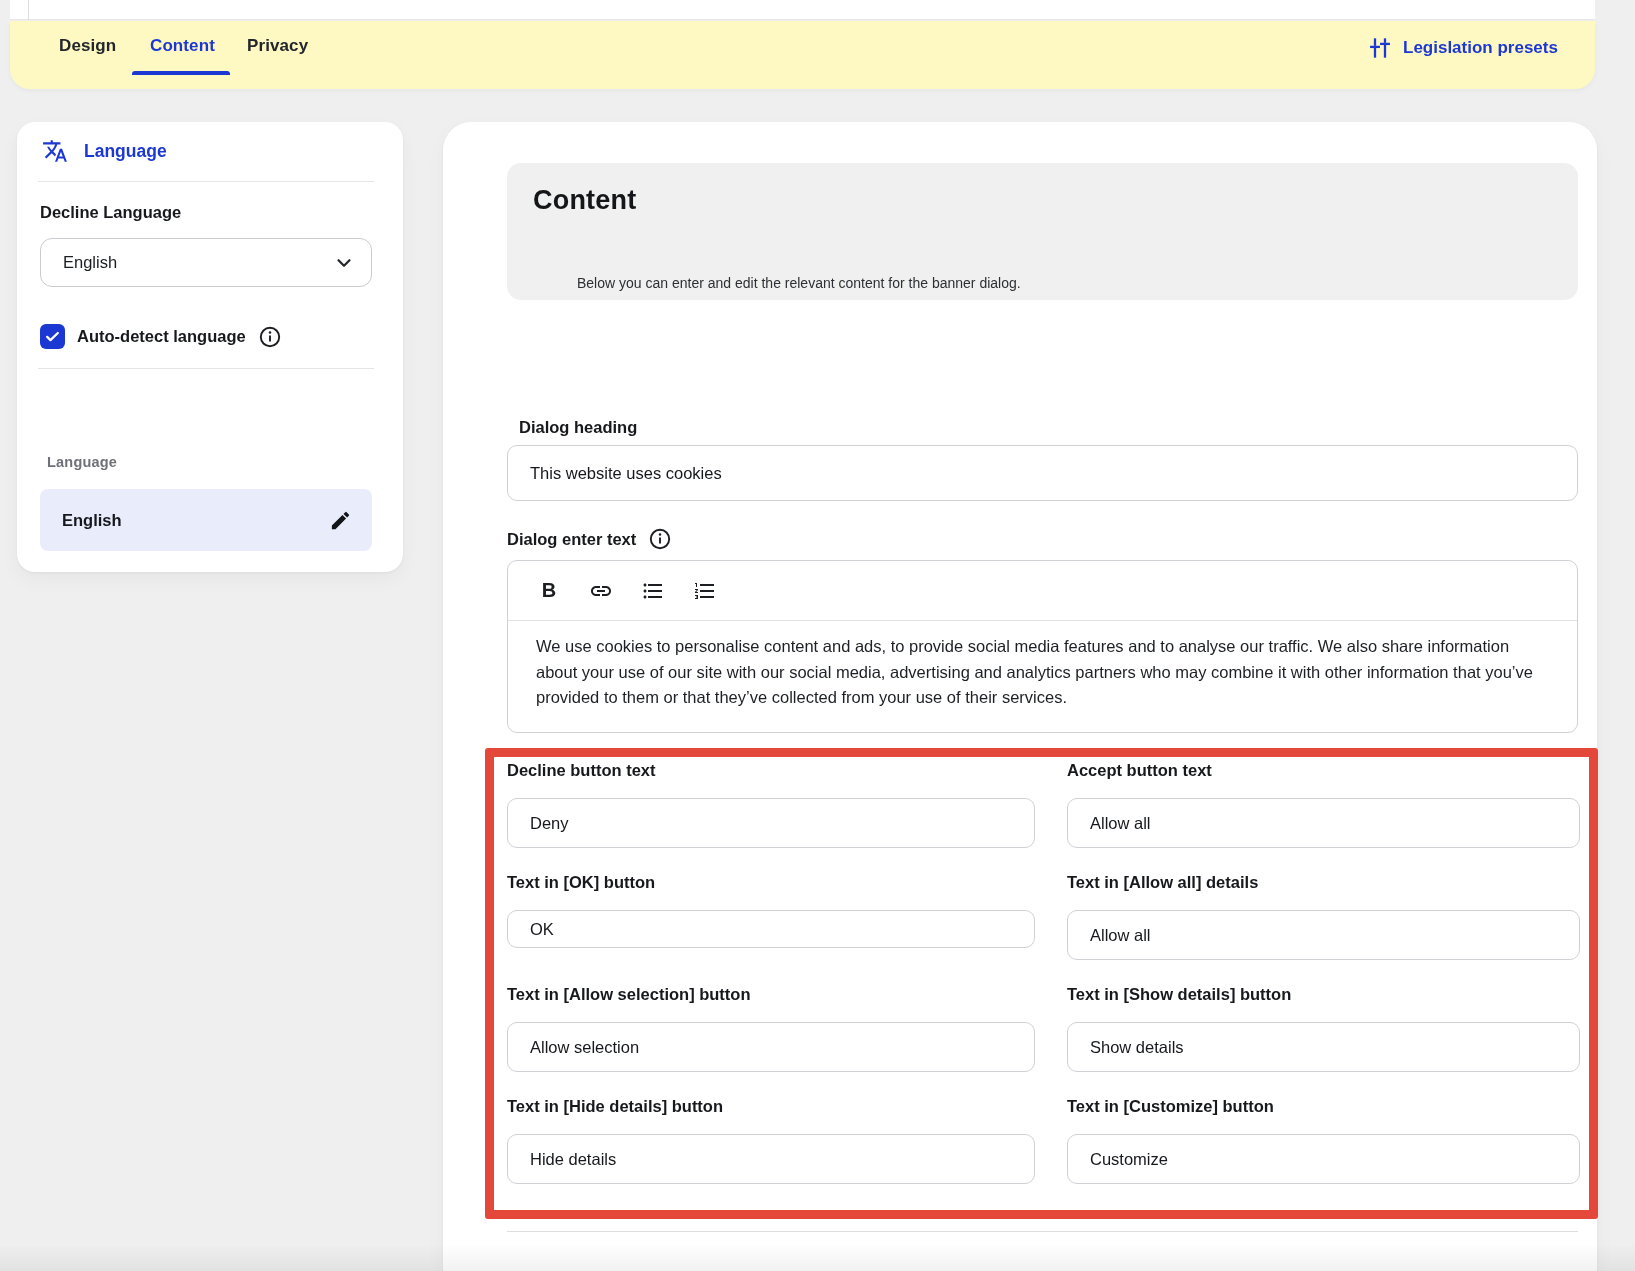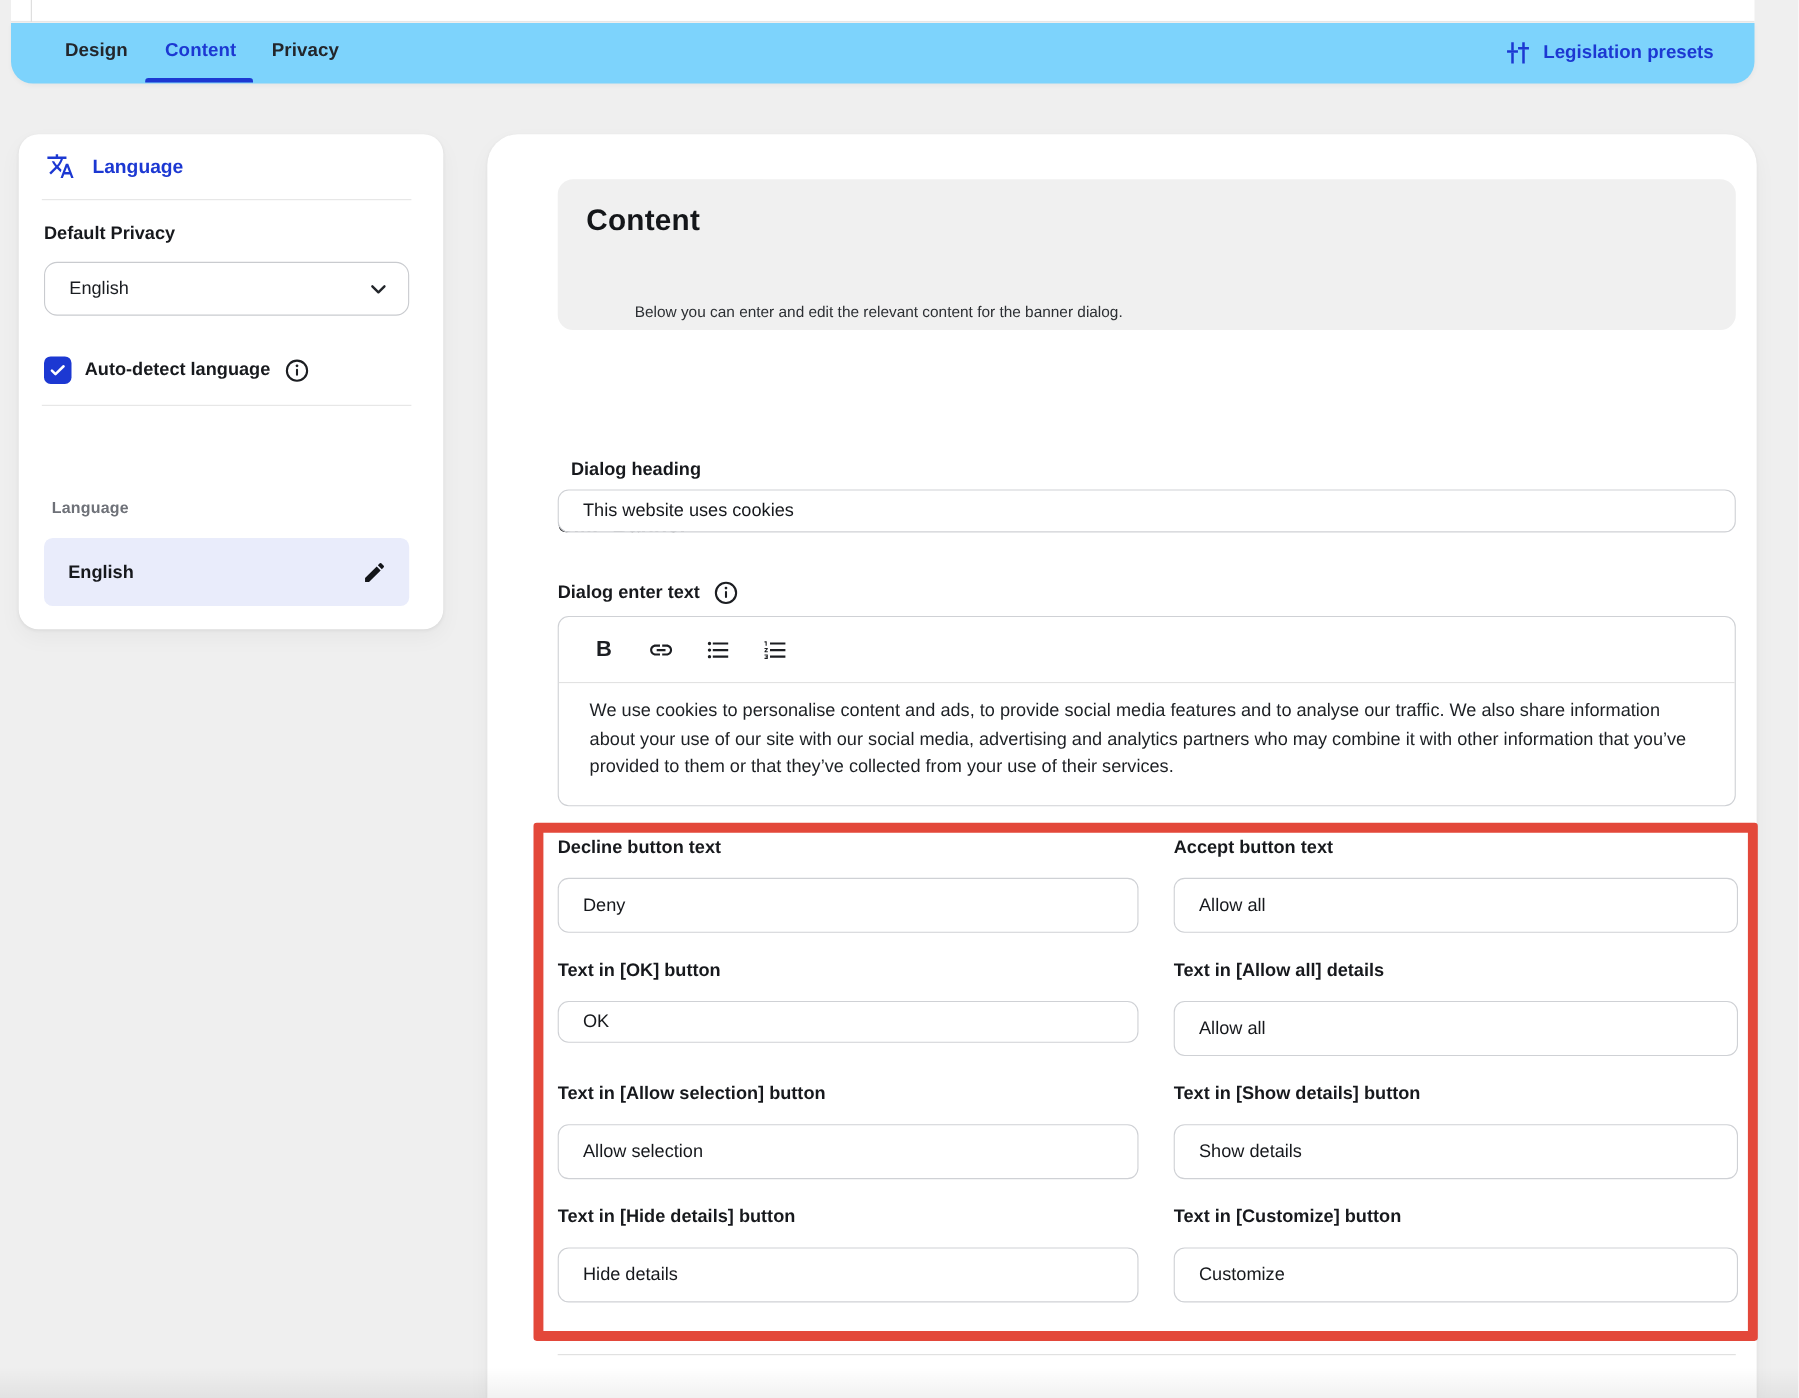--- a/index.html
+++ b/index.html
@@ -13,22 +13,22 @@
   }
   .abs { position:absolute; }
 
   
   .topbar-upper {
     left:10px; top:0; width:1585px; height:20px;
     background:#fff; border-bottom:1px solid #e7e7e7;
   }
   .topbar-upper .vtick { position:absolute; left:18px; top:0; width:1px; height:20px; background:#dcdcdc; }
   .topbar {
-    left:10px; top:21px; width:1585px; height:55px;
-    background:#7dd3fc; border-radius:0 0 20px 20px;
+    left:10px; top:21px; width:1585px; height:68px;
+    background:#fef9c3; border-radius:0 0 20px 20px;
     box-shadow:0 2px 5px rgba(0,0,0,0.04);
   }
   .tab {
     position:absolute; top:0; height:50px; display:flex; align-items:center;
     font-size:17px; font-weight:600; color:#23262b; cursor:pointer; letter-spacing:0.1px;
   }
   .tab.active { color:var(--accent); }
   .tab-underline {
     position:absolute; left:122px; top:50px; width:98px; height:4px;
     background:var(--accent); border-radius:3px 3px 0 0;
@@ -83,21 +83,21 @@
   
   .gray-box {
     position:absolute; left:64px; top:41px; width:1071px; height:137px;
     background:#f0f0f0; border-radius:14px;
   }
   .gray-box .title { position:absolute; left:26px; top:22px; font-size:27px; font-weight:700; color:#141619; letter-spacing:0.2px; }
   .gray-box .subtitle { position:absolute; left:28px; top:112px; font-size:14px; color:#2c2f33;margin-left:42px; }
   .section-title { position:absolute; left:64px; top:345px; font-size:20px; font-weight:700; color:#141619; }
   .field-label { position:absolute; font-size:16.5px; font-weight:700; color:#17191d; }
   .text-input {
-    position:absolute; height:39px; border:1px solid #cfd1d5; border-radius:10px;
+    position:absolute; height:56px; border:1px solid #cfd1d5; border-radius:10px;
     background:#fff; font-family:"Liberation Sans", sans-serif;
     font-size:16.5px; color:#16181c; padding:0 20px 0 22px; outline:none;
   }
   .label-row { position:absolute; display:flex; align-items:center; gap:12px; }
 
   .editor {
     position:absolute; left:64px; top:438px; width:1071px; height:173px;
     border:1px solid #cfd1d5; border-radius:10px; background:#fff;
   }
   .editor .toolbar { height:60px; display:flex; align-items:center; padding-left:26px; gap:22px; border-bottom:1px solid #e2e2e2; }
@@ -153,21 +153,21 @@
     <span>
       <svg width="26" height="26" viewBox="0 0 24 24" fill="currentColor">
         <path d="M12.87 15.07l-2.54-2.51.03-.03c1.74-1.94 2.98-4.17 3.71-6.53H17V4h-7V2H8v2H1v1.99h11.17C11.5 7.92 10.44 9.75 9 11.35 8.07 10.32 7.3 9.19 6.69 8h-2c.73 1.63 1.73 3.17 2.98 4.56l-5.09 5.02L4 19l5-5 3.11 3.11.76-2.04zM18.5 10h-2L12 22h2l1.12-3h4.75L21 22h2l-4.5-12zm-2.62 7l1.62-4.33L19.12 17h-3.24z"></path>
       </svg>
     </span>
     <span class="t">Language</span>
   </div>
 
   <div class="divider" style="top:59px;"></div>
 
-  <div class="lbl-strong abs" style="left:23px; top:81px;">Default Privacy</div>
+  <div class="lbl-strong abs" style="left:23px; top:81px;">Decline Language</div>
 
   <div class="select">
     <span class="val">English</span>
     <span>
       <svg width="22" height="22" viewBox="0 0 24 24" fill="none" stroke="#23262b" stroke-width="2.4" stroke-linecap="round" stroke-linejoin="round">
         <path d="M6 9l6 6 6-6"></path>
       </svg>
     </span>
   </div>
 

